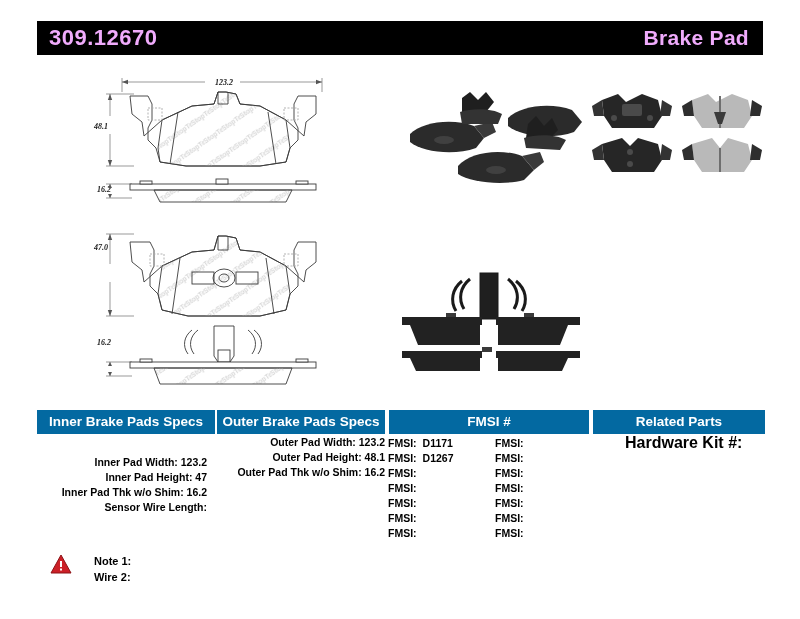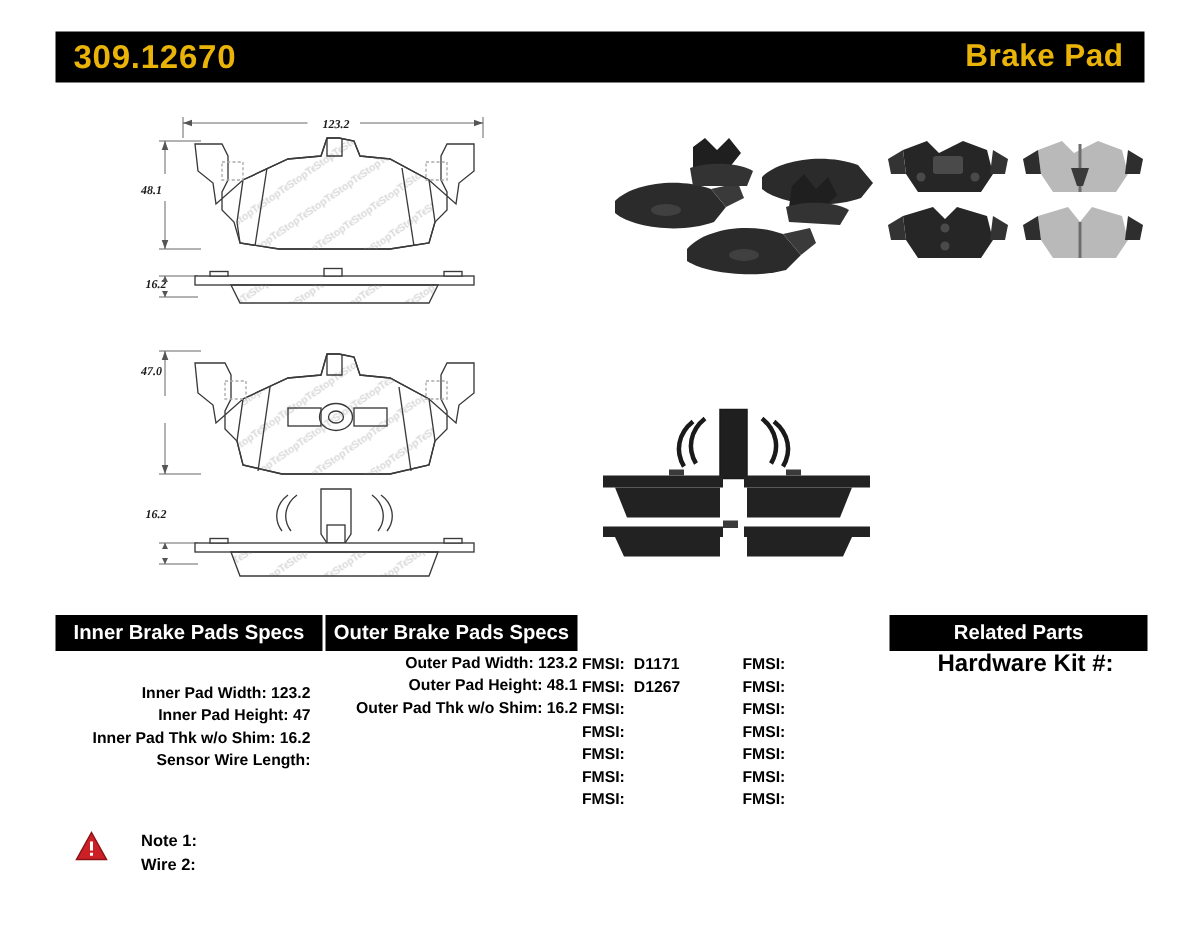--- a/index.html
+++ b/index.html
@@ -2,21 +2,21 @@
 <html><head>
 <meta charset="utf-8">
 <style>
   html,body{margin:0;padding:0;background:#ffffff;}
   body{width:800px;height:619px;position:relative;overflow:hidden;
        font-family:"Liberation Sans",sans-serif;color:#000;}
 
   
   #header-banner{
     position:absolute;left:37px;top:21px;width:726px;height:34px;
-    background:#000;color:#eab308;
+    background:#000;color:#f0abfc;
   }
   #part-number{
     position:absolute;left:12px;top:5px;
     font-size:22px;font-weight:bold;letter-spacing:.5px;line-height:24px;
   }
   #product-type{
     position:absolute;right:14px;top:5px;
     font-size:21px;font-weight:bold;letter-spacing:.3px;line-height:24px;
   }
 
@@ -29,21 +29,21 @@
   }
   svg{display:block;overflow:visible;}
 
   
   .photo{position:absolute;}
 
   
   #spec-table{position:absolute;left:37px;top:410px;width:728px;}
   .hdr-row{position:absolute;left:0;top:0;width:728px;height:24px;}
   .hdr-cell{
-    position:absolute;top:0;height:24px;background:#000000;color:#fff;
+    position:absolute;top:0;height:24px;background:#0369a1;color:#fff;
     font-size:13.5px;font-weight:bold;line-height:24px;text-align:center;
   }
   #hdr-inner-outer{left:0;width:348px;}
   #hdr-fmsi{left:352px;width:200px;}
   #hdr-related{left:556px;width:172px;}
   .hdr-label{position:absolute;top:0;height:24px;line-height:24px;text-align:center;}
   #hdr-lbl-inner{left:0;width:178px;}
   #hdr-lbl-outer{left:180px;width:168px;}
   .hdr-divider{position:absolute;top:0;left:178px;width:2px;height:24px;background:#fff;}
 
@@ -280,20 +280,21 @@
 </div>
 
 <div id="spec-table">
 
   <div class="hdr-row">
     <div class="hdr-cell" id="hdr-inner-outer">
       <div class="hdr-label" id="hdr-lbl-inner">Inner Brake Pads Specs</div>
       <div class="hdr-divider"></div>
       <div class="hdr-label" id="hdr-lbl-outer">Outer Brake Pads Specs</div>
     </div>
+    <div class="hdr-cell" id="hdr-fmsi">FMSI #</div>
     <div class="hdr-cell" id="hdr-related">Related Parts</div>
   </div>
 
   <div class="spec-body">
 
     <div class="spec-col-inner">
       <div class="spec-line" style="top:0px;">Inner Pad Width: 123.2</div>
       <div class="spec-line" style="top:15px;">Inner Pad Height: 47</div>
       <div class="spec-line" style="top:30px;">Inner Pad Thk w/o Shim: 16.2</div>
       <div class="spec-line" style="top:45px;">Sensor Wire Length:</div>

